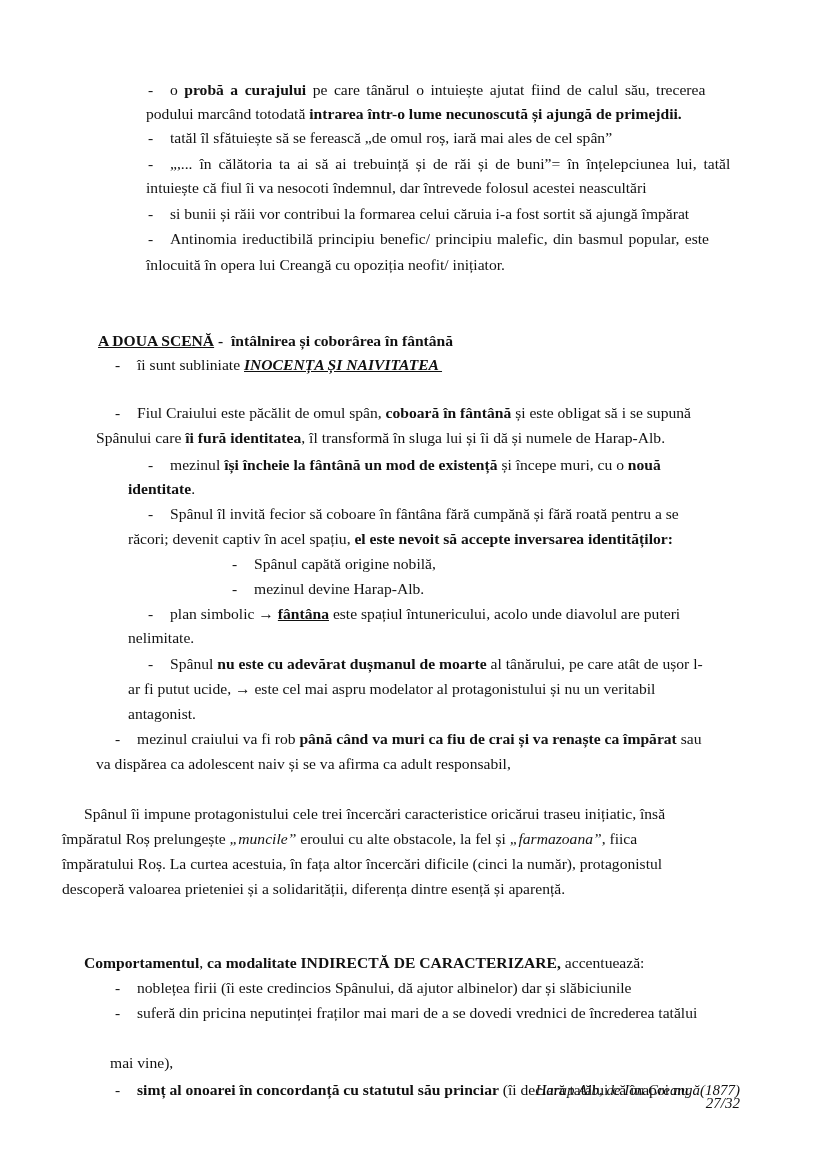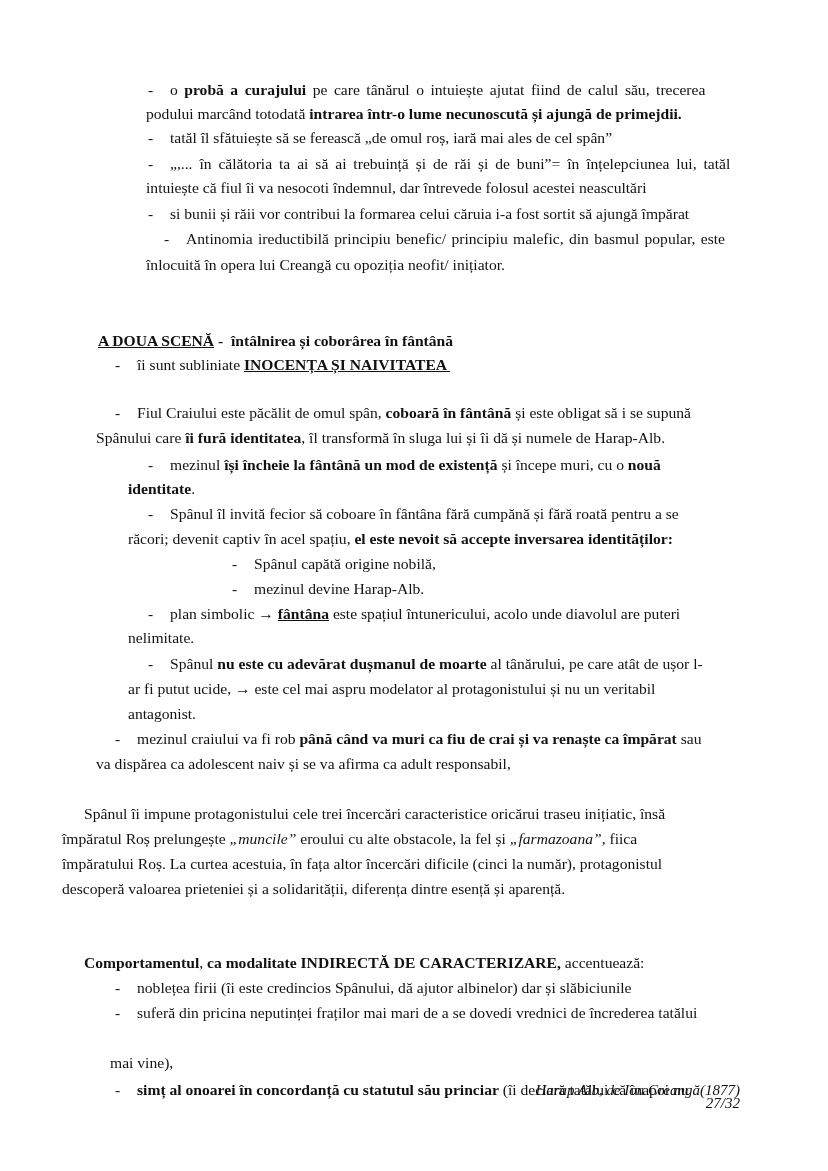--- a/index.html
+++ b/index.html
@@ -29,32 +29,32 @@
 </div>
 <div class="line" style="left:148px; top:154px; width:602px; word-spacing:3px;">
   <span class="dash">-</span><span>„,... în călătoria ta ai să ai trebuință și de răi și de buni”= în înțelepciunea lui, tatăl</span>
 </div>
 <div class="line" style="left:146px; top:178px;">
   <span>intuiește că fiul îi va nesocoti îndemnul, dar întrevede folosul acestei neascultări</span>
 </div>
 <div class="line" style="left:148px; top:204px;">
   <span class="dash">-</span><span>si bunii și răii vor contribui la formarea celui căruia i-a fost sortit să ajungă împărat</span>
 </div>
-<div class="line" style="left:148px; top:229px; word-spacing:1.4px;margin-left:16px;">
+<div class="line" style="left:148px; top:229px; word-spacing:1.4px;">
   <span class="dash">-</span><span>Antinomia ireductibilă principiu benefic/ principiu malefic, din basmul popular, este</span>
 </div>
 <div class="line" style="left:146px; top:255px;">
   <span>înlocuită în opera lui Creangă cu opoziția neofit/ inițiator.</span>
 </div>
 
 <div class="line b" style="left:98px; top:331px;">
   <span class="u">A DOUA SCENĂ</span><span style="white-space:pre;"> -  </span><span>întâlnirea și coborârea în fântână</span>
 </div>
 <div class="line" style="left:115px; top:355px;">
-  <span class="dash">-</span><span>îi sunt subliniate </span><span class="b u" style="white-space:pre;">INOCENȚA ȘI NAIVITATEA </span>
+  <span class="dash">-</span><span>îi sunt subliniate </span><span class="b u" style="white-space:pre;font-style:italic;">INOCENȚA ȘI NAIVITATEA </span>
 </div>
 
 <div class="line" style="left:115px; top:403px;">
   <span class="dash">-</span><span>Fiul Craiului este păcălit de omul spân, </span><span class="b">coboară în fântână</span><span> și este obligat să i se supună</span>
 </div>
 <div class="line" style="left:96px; top:428px;">
   <span>Spânului care </span><span class="b">îi fură identitatea</span><span>, îl transformă în sluga lui și îi dă și numele de Harap-Alb.</span>
 </div>
 <div class="line" style="left:148px; top:455px;">
   <span class="dash">-</span><span>mezinul </span><span class="b">își încheie la fântână un mod de existență</span><span> și începe muri, cu o </span><span class="b">nouă</span>

